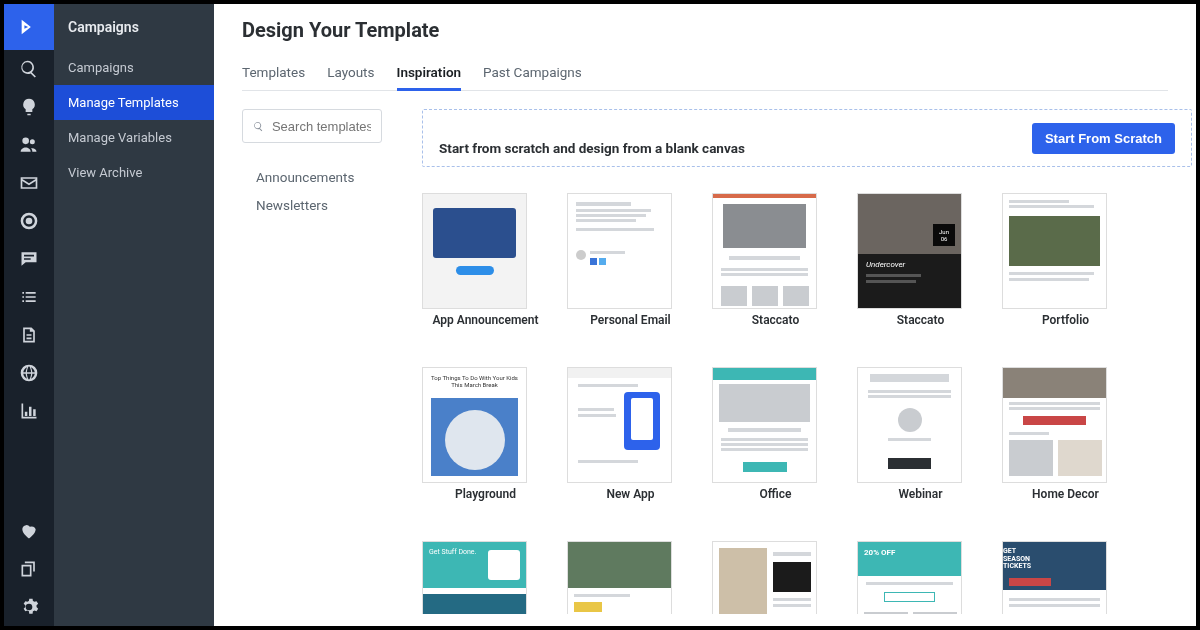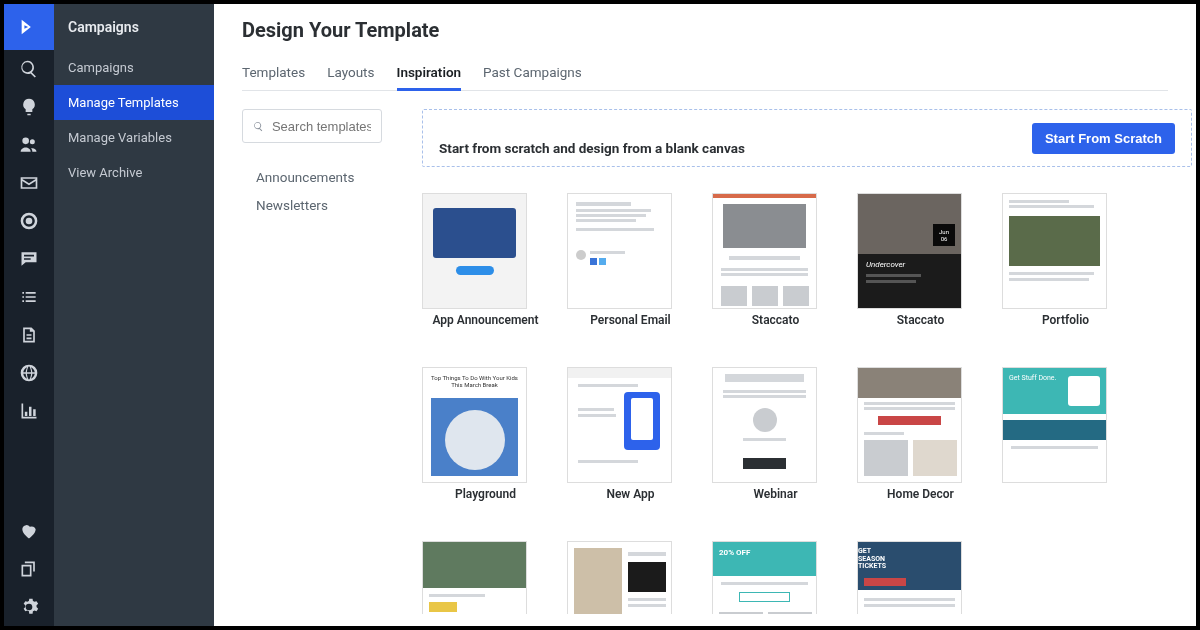--- a/index.html
+++ b/index.html
@@ -235,20 +235,32 @@
               <div class="bar" style="top:24px;left:56px;width:36px;height:58px;background:#2d62eb;border-radius:4px"></div>
               <div style="position:absolute;top:30px;left:63px;width:22px;height:42px;background:#fff;border-radius:2px"></div>
               <div class="txt" style="top:40px;left:10px;width:36px;height:3px"></div>
               <div class="txt" style="top:46px;left:10px;width:38px;height:3px"></div>
               <div class="txt" style="top:92px;left:10px;width:60px;height:3px"></div>
             </div>
             <div class="name">New App</div>
           </div>
           <div class="card">
             <div class="thumb">
+              <div class="teal" style="top:0;left:0;right:0;height:12px"></div>
+              <div class="txt" style="top:16px;left:6px;right:6px;height:38px;background:#c9ccd0"></div>
+              <div class="txt" style="top:60px;left:15px;right:15px;height:4px"></div>
+              <div class="txt" style="top:70px;left:8px;right:8px;height:3px"></div>
+              <div class="txt" style="top:75px;left:8px;right:8px;height:3px"></div>
+              <div class="txt" style="top:80px;left:8px;right:8px;height:3px"></div>
+              <div class="teal" style="top:94px;left:30px;width:44px;height:10px"></div>
+            </div>
+            <div class="name">Office</div>
+          </div>
+          <div class="card">
+            <div class="thumb">
               <div class="txt" style="top:6px;left:12px;right:12px;height:8px"></div>
               <div class="txt" style="top:22px;left:10px;right:10px;height:3px"></div>
               <div class="txt" style="top:27px;left:10px;right:10px;height:3px"></div>
               <div class="txt" style="top:40px;left:40px;width:24px;height:24px;border-radius:50%;background:#c9ccd0"></div>
               <div class="txt" style="top:70px;left:30px;right:30px;height:3px"></div>
               <div class="dark" style="top:90px;left:30px;right:30px;height:11px"></div>
             </div>
             <div class="name">Webinar</div>
           </div>
           <div class="card">

